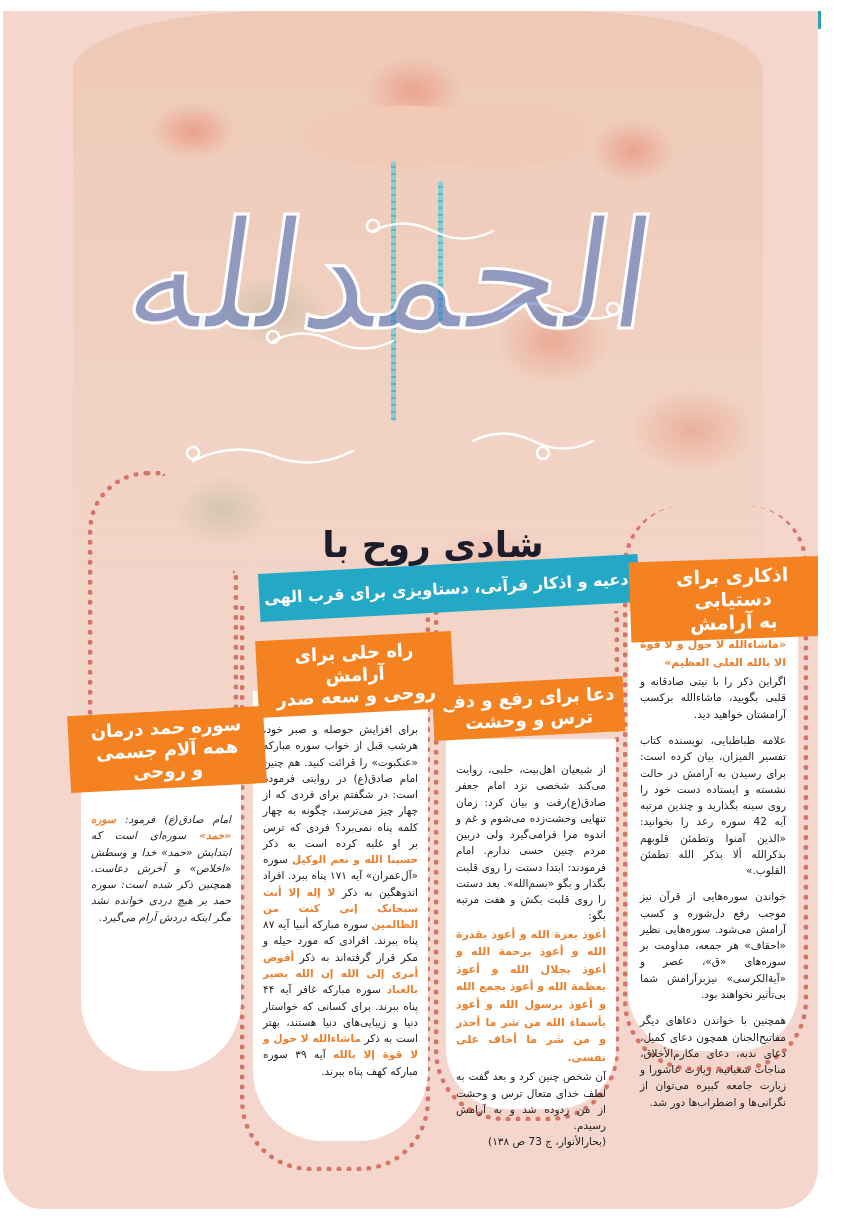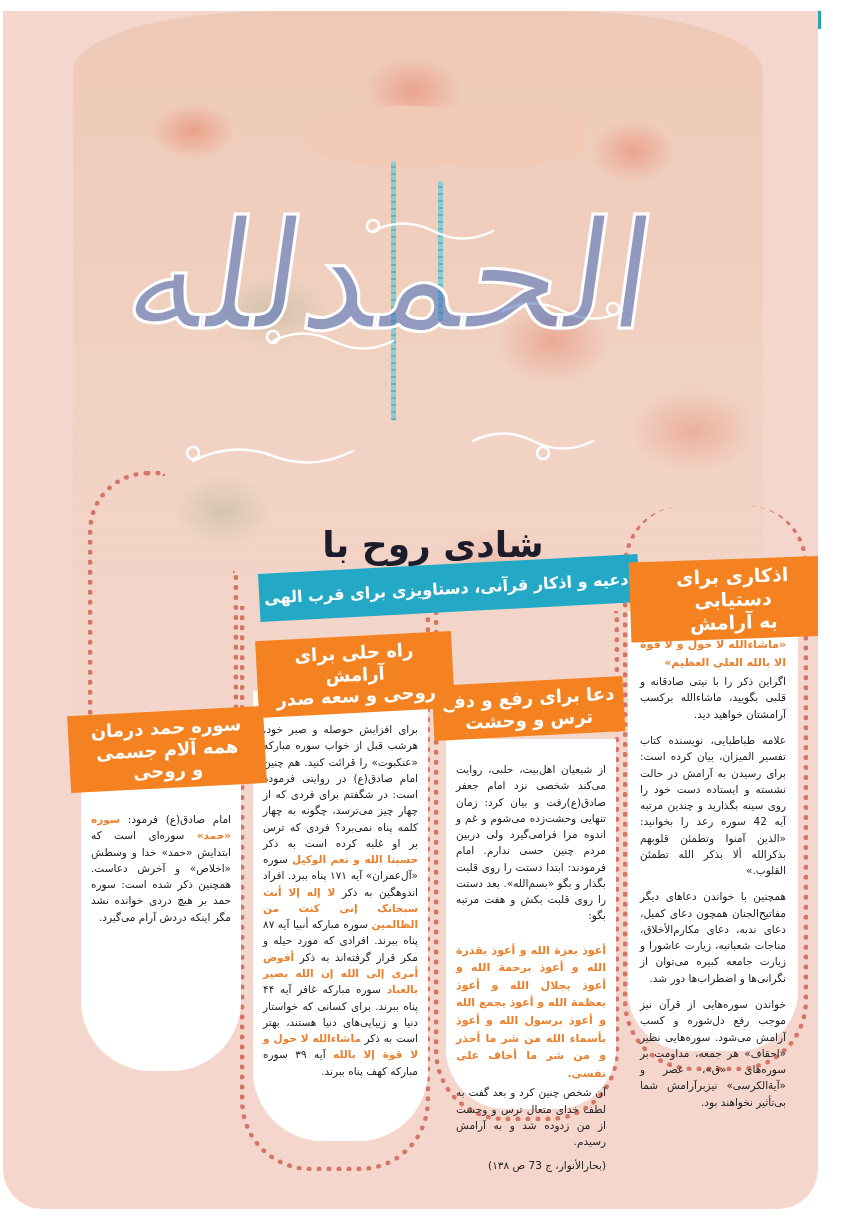--- a/index.html
+++ b/index.html
@@ -112,51 +112,51 @@
   <div class="main-title">شادی روح با ذکر</div>
   <div class="subtitle-ribbon">
     <span>ادعیه و اذکار قرآنی، دستاویزی برای قرب الهی</span>
   </div>
 
   <div class="card" style="left:625px; top:600px; width:170px; height:440px; border-radius:0 0 60px 60px; padding:25px 12px 20px 12px; box-sizing:border-box;">
     <div class="card-text">
       <p class="hl-block" style="margin-bottom:2px">«ماشاءالله  لا حول و لا قوة الا بالله العلی العظیم»</p>
       <p>اگراین ذکر را با نیتی صادقانه و قلبی بگویید، ماشاءالله برکسب آرامشتان خواهید دید.</p>
       <p>علامه طباطبایی، نویسنده کتاب تفسیر المیزان، بیان کرده است: برای رسیدن به آرامش در حالت نشسته و ایستاده دست خود را روی سینه بگذارید و چندین مرتبه آیه 42 سوره رعد را بخوانید: «الذین آمنوا وتطمئن قلوبهم بذکرالله ألا بذکر الله تطمئن القلوب.»</p>
+      <p>خواندن سوره‌هایی از قرآن نیز موجب رفع دل‌شوره و کسب آرامش می‌شود. سوره‌هایی نظیر «احقاف» هر جمعه، مداومت بر سوره‌های «ق»، عصر و «آیةالکرسی» نیزبرآرامش شما بی‌تأثیر نخواهند بود.</p>
       <p>همچنین با خواندن دعاهای دیگر مفاتیح‌الجنان همچون دعای کمیل، دعای ندبه، دعای مکارم‌الأخلاق، مناجات شعبانیه، زیارت عاشورا و زیارت جامعه کبیره می‌توان از نگرانی‌ها و اضطراب‌ها دور شد.</p>
-      <p>خواندن سوره‌هایی از قرآن نیز موجب رفع دل‌شوره و کسب آرامش می‌شود. سوره‌هایی نظیر «احقاف» هر جمعه، مداومت بر سوره‌های «ق»، عصر و «آیةالکرسی» نیزبرآرامش شما بی‌تأثیر نخواهند بود.</p>
     </div>
   </div>
   <div class="tag" style="left:627px; top:548px; width:190px; font-size:19px; transform:rotate(-2deg);">
     <span>اذکاری برای دستیابی</span>
     <span>به آرامش</span>
   </div>
 
   <div class="card" style="left:443px; top:728px; width:170px; height:370px; border-radius:0 0 60px 60px; padding:22px 10px 20px 10px; box-sizing:border-box;">
     <div class="card-text">
-      <p style="margin-bottom:18px">از شیعیان اهل‌بیت، حلبی، روایت می‌کند شخصی نزد امام جعفر صادق(ع)رفت و بیان کرد: زمان تنهایی وحشت‌زده می‌شوم و غم و اندوه مرا فرامی‌گیرد ولی دربین مردم چنین حسی ندارم. امام فرمودند: ابتدا دستت را روی قلبت بگذار و بگو «بسم‌الله». بعد دستت را روی قلبت بکش و هفت مرتبه بگو:</p>
+      <p style="margin-bottom:2px">از شیعیان اهل‌بیت، حلبی، روایت می‌کند شخصی نزد امام جعفر صادق(ع)رفت و بیان کرد: زمان تنهایی وحشت‌زده می‌شوم و غم و اندوه مرا فرامی‌گیرد ولی دربین مردم چنین حسی ندارم. امام فرمودند: ابتدا دستت را روی قلبت بگذار و بگو «بسم‌الله». بعد دستت را روی قلبت بکش و هفت مرتبه بگو:</p>
       <p class="hl-block" style="margin-bottom:2px">أعوذ بعزة الله  و أعوذ بقدرة الله  و أعوذ برحمة الله و أعوذ بجلال الله و أعوذ بعظمة الله و أعوذ بجمع الله و أعوذ برسول الله  و أعوذ بأسماء الله من شر ما أحذر و من شر ما أخاف علی نفسی.</p>
-      <p style="margin-bottom:8px">آن شخص چنین کرد و بعد گفت به لطف خدای متعال ترس و وحشت از من زدوده شد و به آرامش رسیدم.</p>
+      <p style="margin-bottom:0">آن شخص چنین کرد و بعد گفت به لطف خدای متعال ترس و وحشت از من زدوده شد و به آرامش رسیدم.</p>
       <p>(بحارالأنوار، ج 73  ص ۱۳۸)</p>
     </div>
   </div>
   <div class="tag" style="left:430px; top:670px; width:175px; font-size:18px; transform:rotate(-3deg);">
     <span>دعا برای رفع و دفع</span>
     <span>ترس و وحشت</span>
   </div>
 
   <div class="card" style="left:250px; top:680px; width:175px; height:450px; border-radius:0 0 70px 70px; padding:30px 10px 20px 10px; box-sizing:border-box;">
     <div class="card-text" id="soul-body"><span>برای افزایش حوصله و صبر خود، هرشب قبل از خواب سوره مبارکه «عنکبوت» را قرائت کنید. هم چنین امام صادق(ع) در روایتی فرموده است: در شگفتم برای فردی که از چهار چیز می‌ترسد، چگونه به چهار کلمه پناه نمی‌برد؟ فردی که ترس بر او غلبه کرده است به ذکر </span><span class="hl">حسبنا الله  و نعم الوکیل</span><span> سوره «آل‌عمران» آیه ۱۷۱ پناه ببرد. افراد اندوهگین به ذکر </span><span class="hl">لا إله إلا أنت سبحانک إنی کنت من الظالمین</span><span> سوره مبارکه أنبیا آیه ۸۷ پناه ببرند. افرادی که مورد حیله و مکر قرار گرفته‌اند به ذکر </span><span class="hl">أفوض أمری إلی الله إن الله بصیر بالعباد</span><span> سوره مبارکه غافر آیه ۴۴ پناه ببرند. برای کسانی که خواستار دنیا و زیبایی‌های دنیا هستند، بهتر است به ذکر </span><span class="hl">ماشاءالله  لا حول و لا قوة إلا بالله</span><span> آیه ۳۹ سوره مبارکه کهف پناه ببرند.</span></div>
   </div>
   <div class="tag" style="left:254px; top:625px; width:180px; font-size:18px; transform:rotate(-3deg);">
     <span>راه حلی برای آرامش</span>
     <span>روحی و سعه صدر</span>
   </div>
 
-  <div class="card" style="left:78px; top:760px; width:160px; height:300px; border-radius:0 0 70px 70px; padding:40px 10px 20px 10px; box-sizing:border-box;">
+  <div class="card" style="left:78px; top:760px; width:160px; height:300px; border-radius:0 0 70px 70px; padding:40px 10px 20px 10px; box-sizing:border-box;font-style:italic;">
     <div class="card-text" id="hamd-body"><span>امام صادق(ع) فرمود: </span><span class="hl">سوره «حمد»</span><span> سوره‌ای است که ابتدایش «حمد» خدا و وسطش «اخلاص» و آخرش دعاست. همچنین ذکر شده است: سوره حمد بر هیچ دردی خوانده نشد مگر اینکه دردش آرام می‌گیرد.</span></div>
   </div>
   <div class="tag" style="left:66px; top:700px; width:180px; font-size:18px; transform:rotate(-3deg);">
     <span>سوره حمد درمان</span>
     <span>همه آلام جسمی</span>
     <span>و روحی</span>
   </div>
 </div>
 <div class="teal-edge"></div>
 

